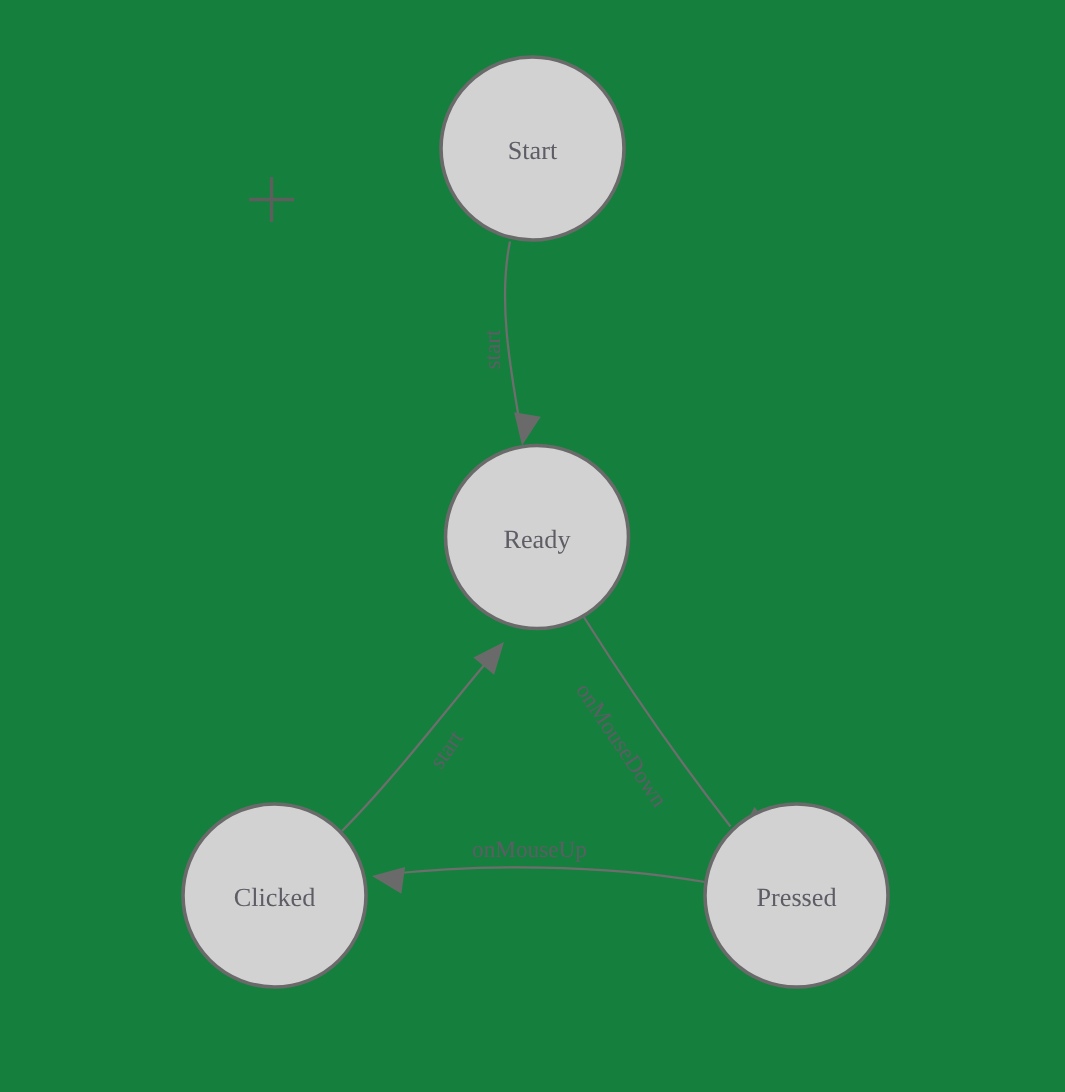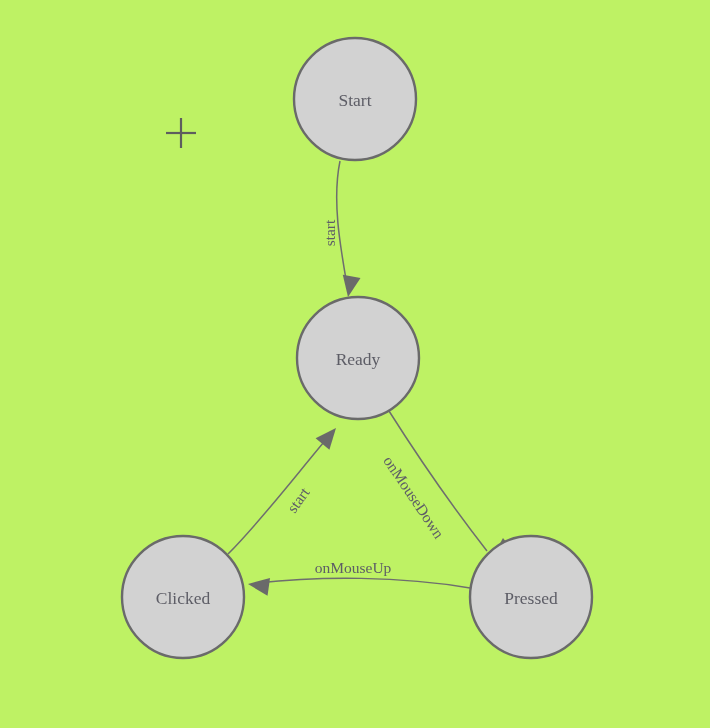--- a/index.html
+++ b/index.html
@@ -11,21 +11,21 @@
   body {
     font-family: "Liberation Serif", "DejaVu Serif", serif;
     width: 710px;
     height: 728px;
     overflow: hidden;
   }
   #diagram-canvas {
     position: relative;
     width: 710px;
     height: 728px;
-    background: #bef264;
+    background: #15803d;
   }
   #diagram-svg {
     position: absolute;
     top: 0;
     left: 0;
     width: 710px;
     height: 728px;
   }
   .node-circle {
     fill: #d2d2d2;

